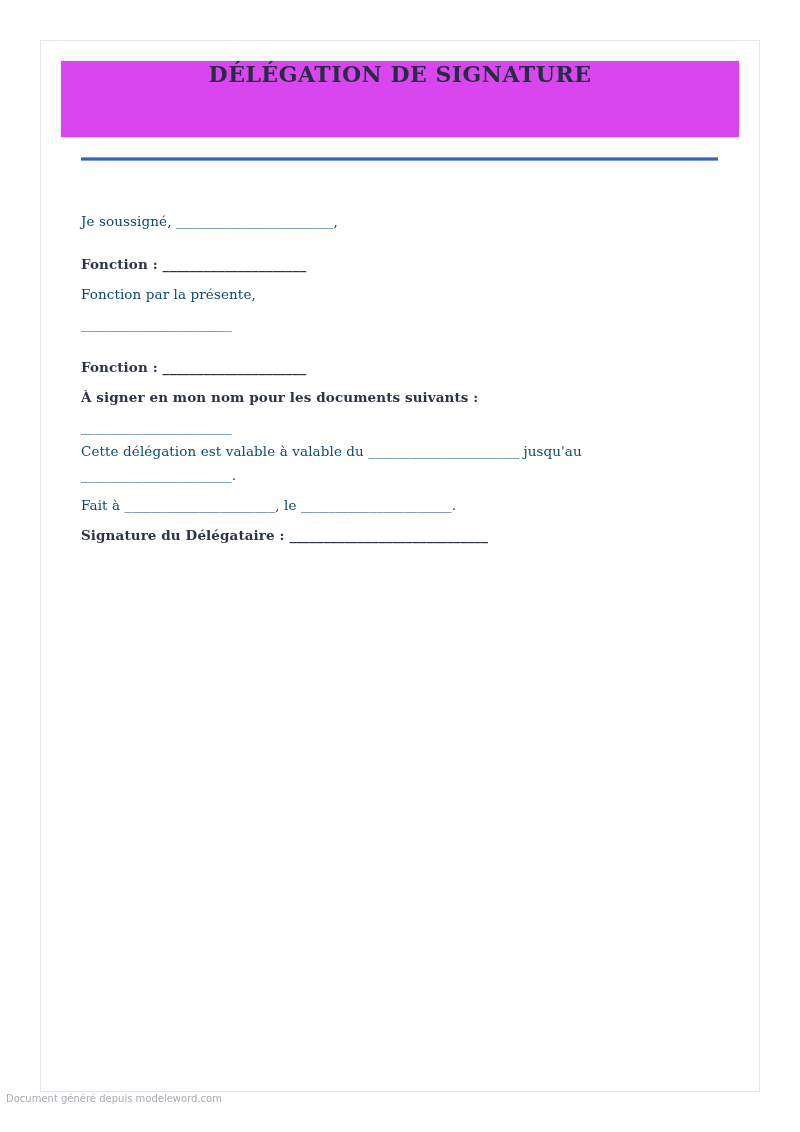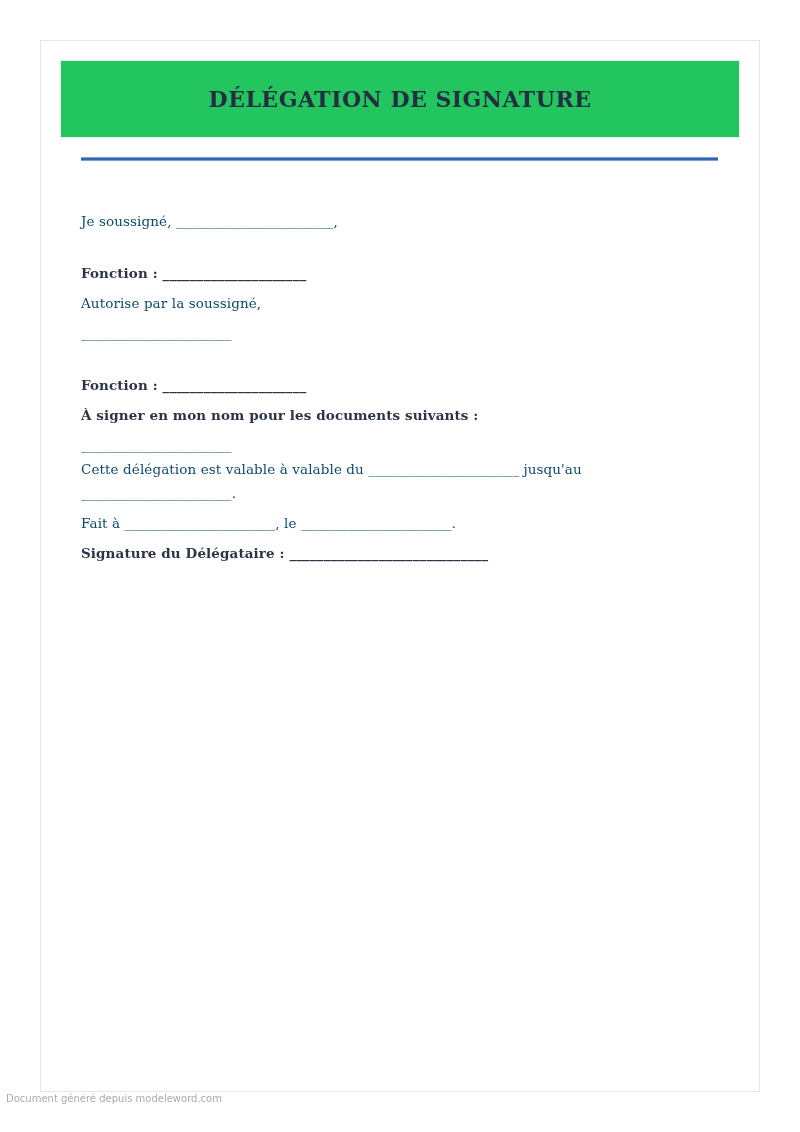--- a/index.html
+++ b/index.html
@@ -21,24 +21,24 @@
     left: 40px;
     top: 40px;
     width: 720px;
     height: 1052px;
     background: #ffffff;
     border: 1px solid #e4e6ea;
   }
   .title-box {
     margin: 19px 19px 0 19px;
     height: 78px;
-    background: #22c55e;
+    background: #d946ef;
     border: 1px solid #edeff2;
     display: flex;
-    align-items: center;
+    align-items: flex-start;
     justify-content: center;
   }
   .title-box h1 {
     margin: 0;
     font-size: 22px;
     font-weight: bold;
     letter-spacing: 0.5px;
     color: #242e40;
   }
   .accent-rule {
@@ -57,21 +57,21 @@
     line-height: 19px;
     color: #0c4a6e;
     letter-spacing: 0.1px;
     white-space: nowrap;
   }
   .content p.bold {
     font-weight: bold;
     color: #2b3547;
   }
   .content p.gap {
-    margin-top: 33px;
+    margin-top: 24px;
   }
   .content p.tight {
     margin-bottom: 5px;
   }
   .footer-note {
     position: absolute;
     left: 6px;
     top: 1093px;
     width: 100%;
     text-align: left;
@@ -88,21 +88,21 @@
 
     <div class="title-box">
       <h1>DÉLÉGATION DE SIGNATURE</h1>
     </div>
 
     <div class="accent-rule"></div>
 
     <div class="content">
       <p>Je soussigné, _______________________,</p>
       <p class="bold gap">Fonction : _____________________</p>
-      <p>Autorise par la soussigné,</p>
+      <p>Fonction par la présente,</p>
       <p class="tight">______________________</p>
       <p class="bold gap">Fonction : _____________________</p>
       <p class="bold">À signer en mon nom pour les documents suivants :</p>
       <p class="tight">______________________</p>
       <p class="tight">Cette délégation est valable à valable du ______________________ jusqu'au</p>
       <p>______________________.</p>
       <p>Fait à ______________________, le ______________________.</p>
       <p class="bold">Signature du Délégataire : _____________________________</p>
     </div>
 

